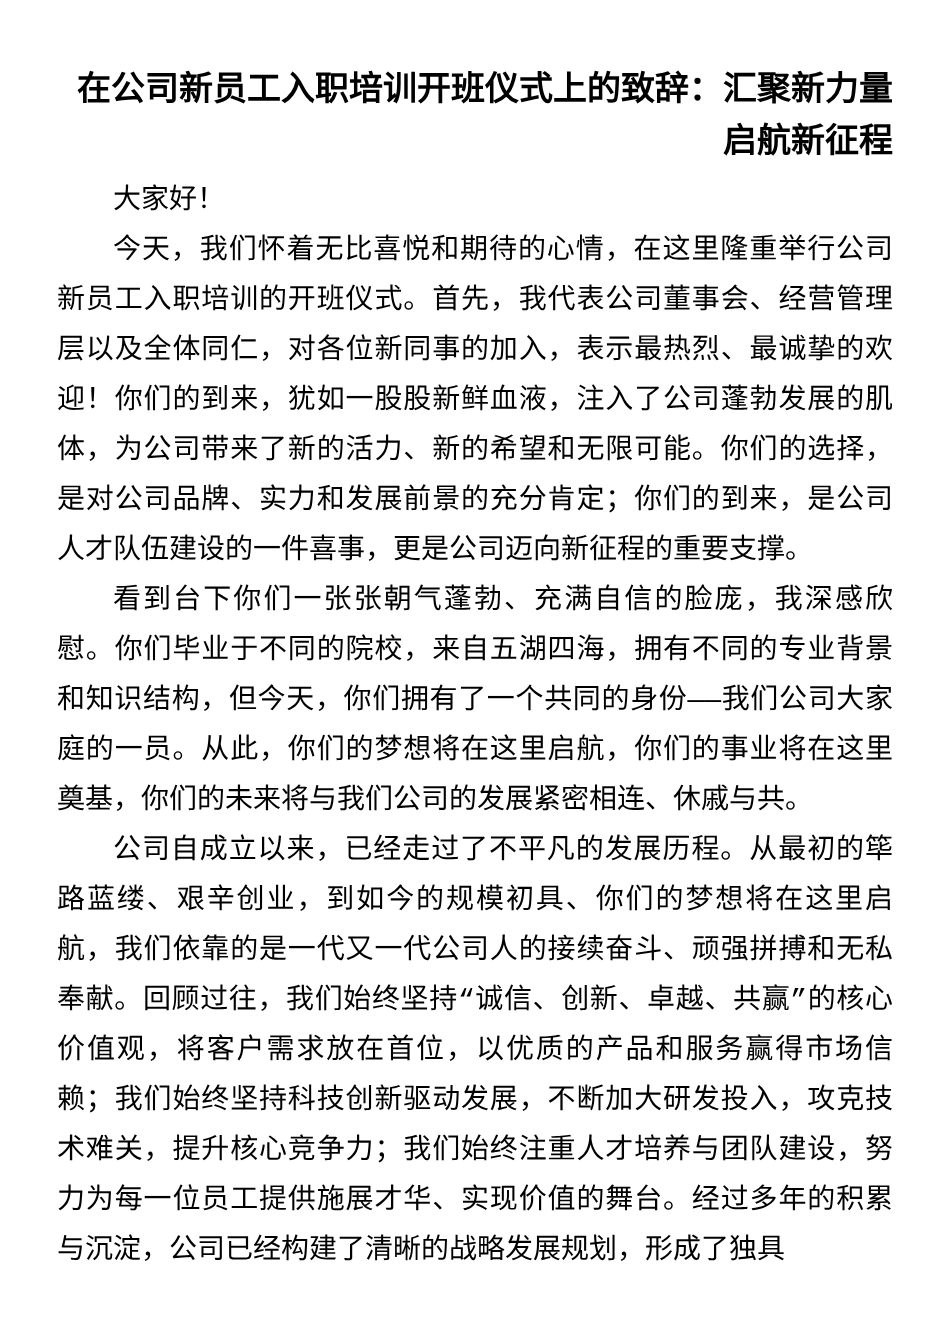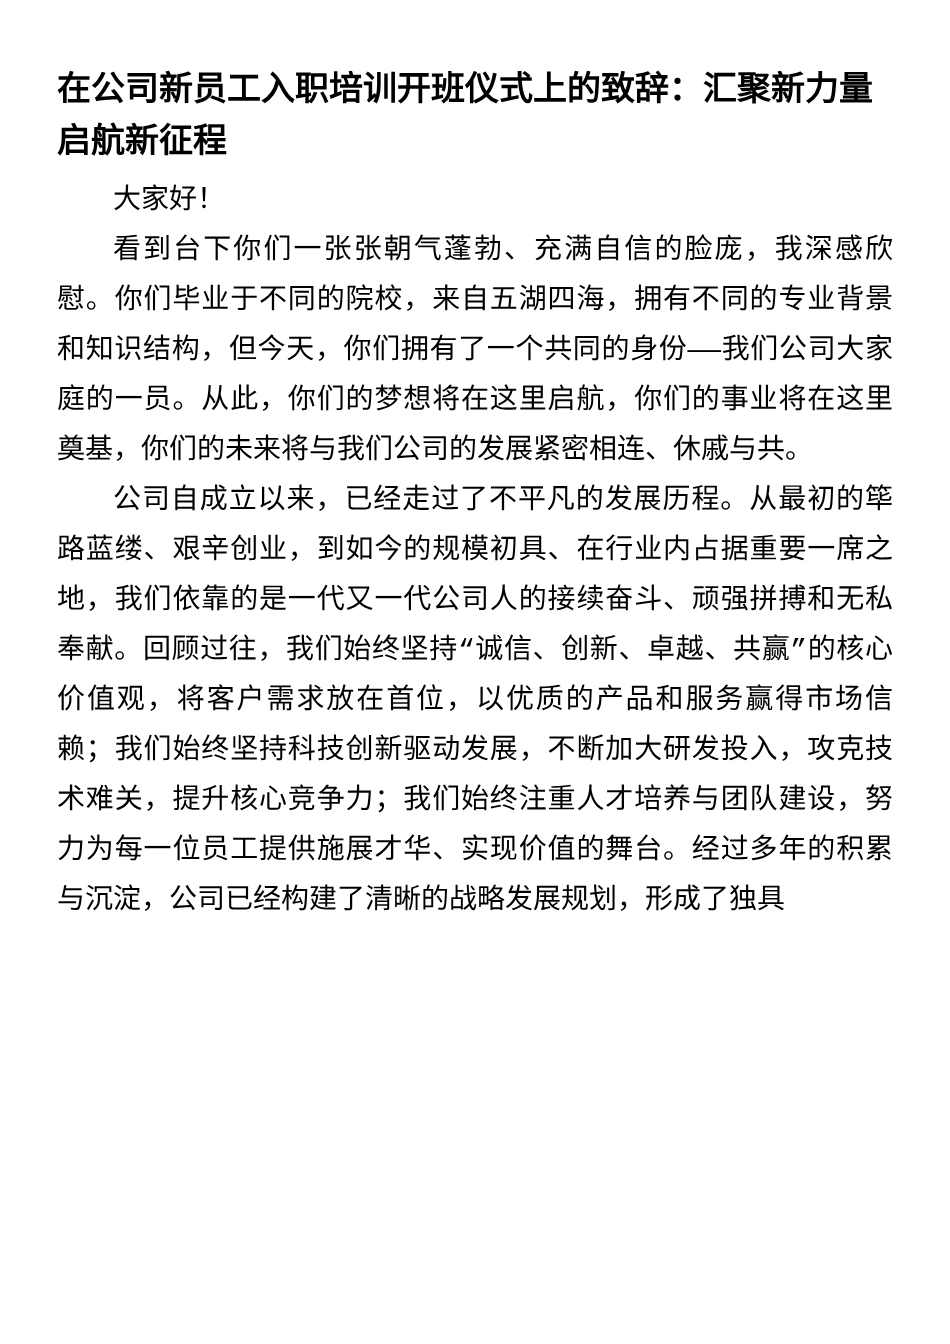--- a/index.html
+++ b/index.html
@@ -17,21 +17,21 @@
     background: #ffffff;
     color: #000000;
     font-family: "Liberation Sans", "DejaVu Sans", sans-serif;
     overflow: hidden;
   }
   .doc-title {
     margin: 0 0 10px 0;
     font-size: 34px;
     font-weight: 700;
     line-height: 52px;
-    text-align: left;
+    text-align: right;
     color: #000000;
   }
   .doc-body p {
     margin: 0;
     font-size: 28px;
     line-height: 50px;
     text-align: justify;
     text-justify: inter-ideograph;
     color: #000000;
     word-break: break-all;
@@ -47,18 +47,19 @@
 </head>
 <body>
 
 <div class="page">
   <h1 class="doc-title">在公司新员工入职培训开班仪式上的致辞：汇聚新力量启航新征程</h1>
 
   <div class="doc-body">
 
     <p class="para">大家好！</p>
 
+    <p class="para">今天，我们怀着无比喜悦和期待的心情，在这里隆重举行公司新员工入职培训的开班仪式。首先，我代表公司董事会、经营管理层以及全体同仁，对各位新同事的加入，表示最热烈、最诚挚的欢迎！你们的到来，犹如一股股新鲜血液，注入了公司蓬勃发展的肌体，为公司带来了新的活力、新的希望和无限可能。你们的选择，是对公司品牌、实力和发展前景的充分肯定；你们的到来，是公司人才队伍建设的一件喜事，更是公司迈向新征程的重要支撑。</p>
 
     <p class="para">看到台下你们一张张朝气蓬勃、充满自信的脸庞，我深感欣慰。你们毕业于不同的院校，来自五湖四海，拥有不同的专业背景和知识结构，但今天，你们拥有了一个共同的身份——我们公司大家庭的一员。从此，你们的梦想将在这里启航，你们的事业将在这里奠基，你们的未来将与我们公司的发展紧密相连、休戚与共。</p>
 
-    <p class="para">公司自成立以来，已经走过了不平凡的发展历程。从最初的筚路蓝缕、艰辛创业，到如今的规模初具、在行业内占据重要一席之地，我们依靠的是一代又一代公司人的接续奋斗、顽强拼搏和无私奉献。回顾过往，我们始终坚持“诚信、创新、卓越、共赢”的核心价值观，将客户需求放在首位，以优质的产品和服务赢得市场信赖；我们始终坚持科技创新驱动发展，不断加大研发投入，攻克技术难关，提升核心竞争力；我们始终注重人才培养与团队建设，努力为每一位员工提供施展才华、实现价值的舞台。经过多年的积累与沉淀，公司已经构建了清晰的战略发展规划，形成了独具</p>
+    <p class="para">公司自成立以来，已经走过了不平凡的发展历程。从最初的筚路蓝缕、艰辛创业，到如今的规模初具、你们的梦想将在这里启航，我们依靠的是一代又一代公司人的接续奋斗、顽强拼搏和无私奉献。回顾过往，我们始终坚持“诚信、创新、卓越、共赢”的核心价值观，将客户需求放在首位，以优质的产品和服务赢得市场信赖；我们始终坚持科技创新驱动发展，不断加大研发投入，攻克技术难关，提升核心竞争力；我们始终注重人才培养与团队建设，努力为每一位员工提供施展才华、实现价值的舞台。经过多年的积累与沉淀，公司已经构建了清晰的战略发展规划，形成了独具</p>
   </div>
 </div>
 
 </body></html>

